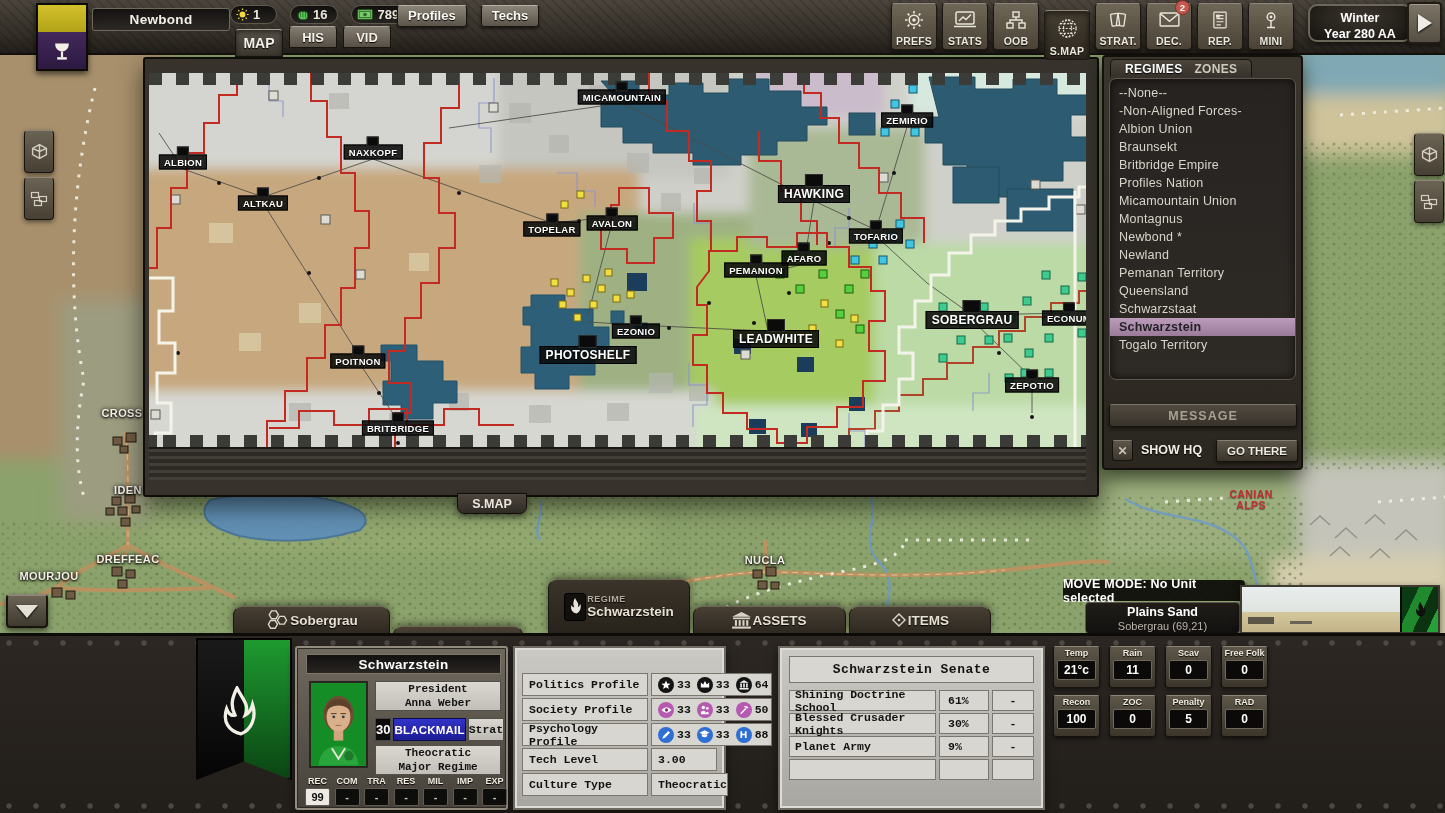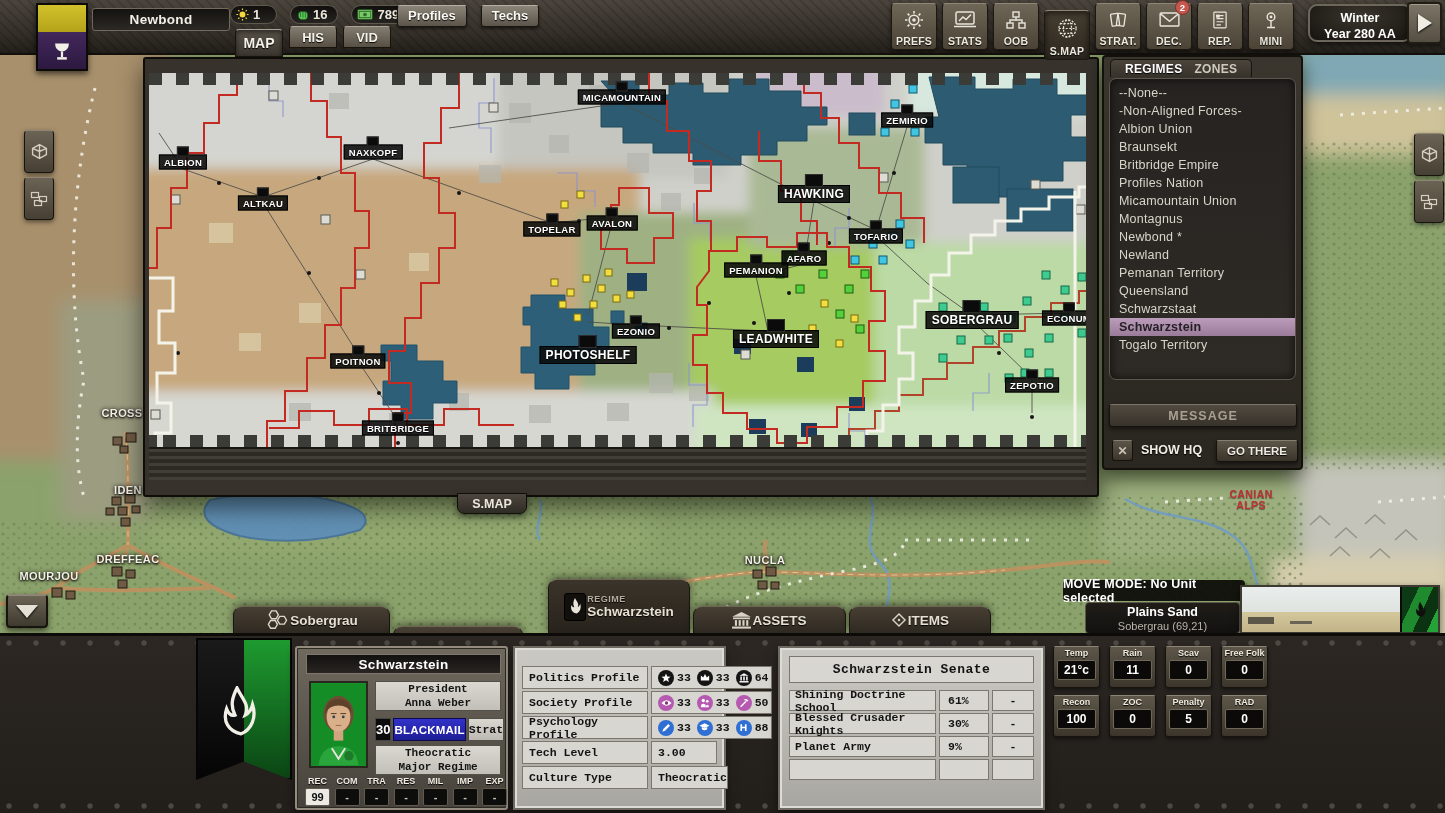--- a/index.html
+++ b/index.html
@@ -184,21 +184,21 @@
     display:flex; align-items:center; justify-content:center;}
   #mini-stats { position:absolute; left:8px; top:128px; width:198px; display:flex; gap:4.5px; }
   .ms { width:25px; display:flex; flex-direction:column; align-items:center; }
   .ms .ml { font-size:9px; font-weight:bold; color:#f0ece1; text-shadow:0 1px 1px #000; height:12px;}
   .ms .mv { width:25px; height:18px; background:#0d0d0c; border:1px solid #5f594e; color:#c9c4b8;
     font-weight:bold; font-size:11px; display:flex; align-items:center; justify-content:center; border-radius:2px;}
   .ms .mv.bright { background:#edeae4; color:#111; }
 
   .metal-panel { position:absolute; top:646px; z-index:9; background:linear-gradient(180deg,#cbc9c4,#a8a6a1);
     border:2px solid #6e6a62; box-shadow:inset 0 0 0 2px #dddbd6,0 4px 9px rgba(0,0,0,.5); }
-  #profile-panel { left:513px; width:213px; height:164px; padding:18px 7px; }
+  #profile-panel { left:513px; width:213px; height:164px; padding:25px 7px; }
   .prow { display:flex; gap:3px; height:23px; margin-bottom:2px; }
   .pcell { background:#d8d6d1; border:1px solid #7b776e; font-family:"Liberation Mono",monospace;
     font-weight:bold; font-size:11.5px; color:#131313; display:flex; align-items:center; }
   .plabel { flex:0 0 126px; padding-left:6px; }
   .pval { flex:1; padding-left:6px; gap:3px; }
   .picon { width:16px; height:16px; border-radius:50%; display:inline-flex; align-items:center; justify-content:center; flex:0 0 16px;}
   .pnum { margin-right:3px; }
 
   #senate-panel { left:778px; width:267px; height:164px; padding:8px 9px; }
   .sen-header { height:27px; background:#d8d6d1; border:1px solid #7b776e; margin-bottom:7px;

